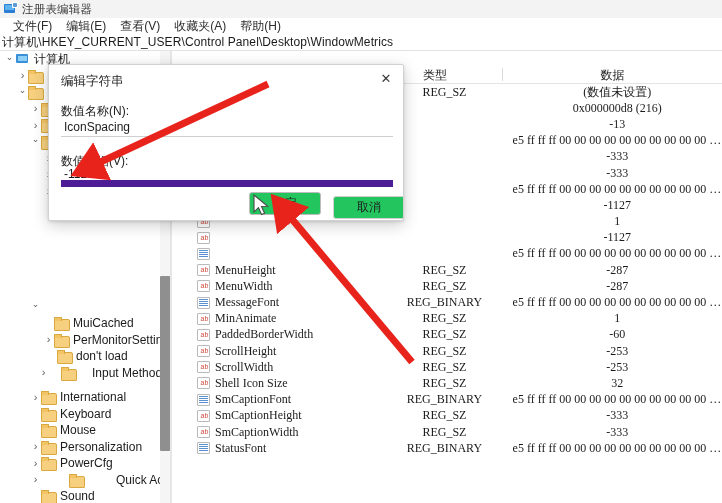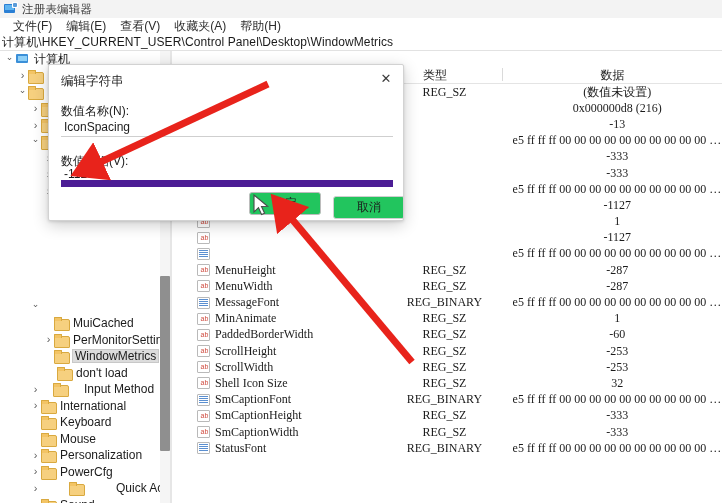--- a/index.html
+++ b/index.html
@@ -441,36 +441,31 @@
         <div class="tnode" style="padding-left: 43px;">
           <span class="chev none"></span>
           <span class="folder"></span>
           <span class="tlabel">MuiCached</span>
         </div>
         <div class="tnode" style="padding-left: 43px;">
           <span class="chev closed"></span>
           <span class="folder"></span>
           <span class="tlabel">PerMonitorSettin</span>
         </div>
-        <div class="tnode sel" style="padding-left: 43px;">
-          <span class="chev none"></span>
-          <span class="folder"></span>
-          <span class="tlabel">WindowMetrics</span>
-        </div>
         <div class="tnode" style="padding-left: 46px;">
           <span class="chev none"></span>
           <span class="folder"></span>
           <span class="tlabel">don't load</span>
         </div>
-        <div class="tnode" style="padding-left: 30px; gap: 12px;">
+        <div class="tnode" style="padding-left: 38px; gap: 12px;">
           <span class="chev closed"></span>
           <span class="folder"></span>
           <span class="tlabel">Input Method</span>
         </div>
-        <div class="tnode" style="padding-left: 30px;">
+        <div class="tnode" style="padding-left: 30px; margin-top: 8px;">
           <span class="chev closed"></span>
           <span class="folder"></span>
           <span class="tlabel">International</span>
         </div>
         <div class="tnode" style="padding-left: 30px;">
           <span class="chev none"></span>
           <span class="folder"></span>
           <span class="tlabel">Keyboard</span>
         </div>
         <div class="tnode" style="padding-left: 30px;">

